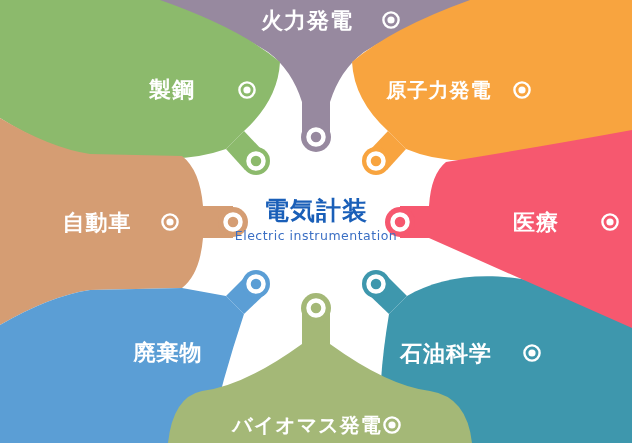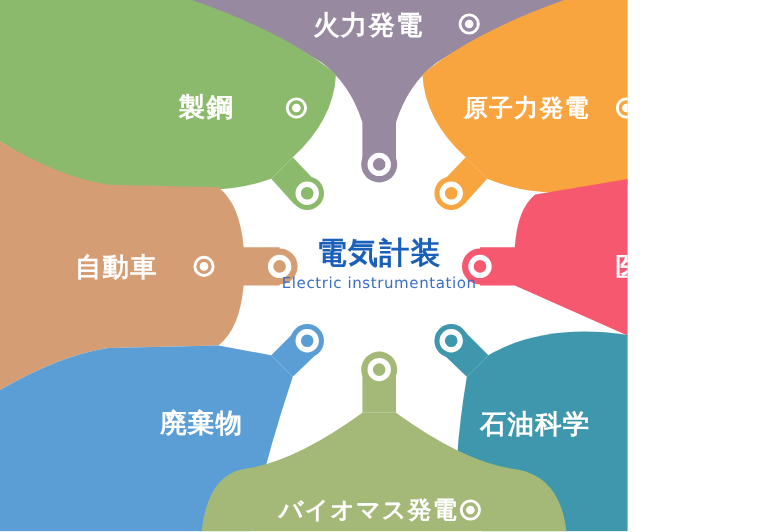--- a/index.html
+++ b/index.html
@@ -1,18 +1,18 @@
 <!DOCTYPE html>
 <html><head>
 <meta charset="utf-8">
 <style>
   html,body{margin:0;padding:0;background:#fff;}
   .canvas{
     position:relative;
-    width:523px;height:443px;
+    width:632px;height:443px;
     background:#ffffff;
     overflow:hidden;
     font-family:"DejaVu Sans","Liberation Sans",sans-serif;
   }
   svg{display:block;}
   .sector-label{
     font-family:"DejaVu Sans","Liberation Sans",sans-serif;
     font-weight:700;
     fill:#ffffff;
     font-size:22px;

